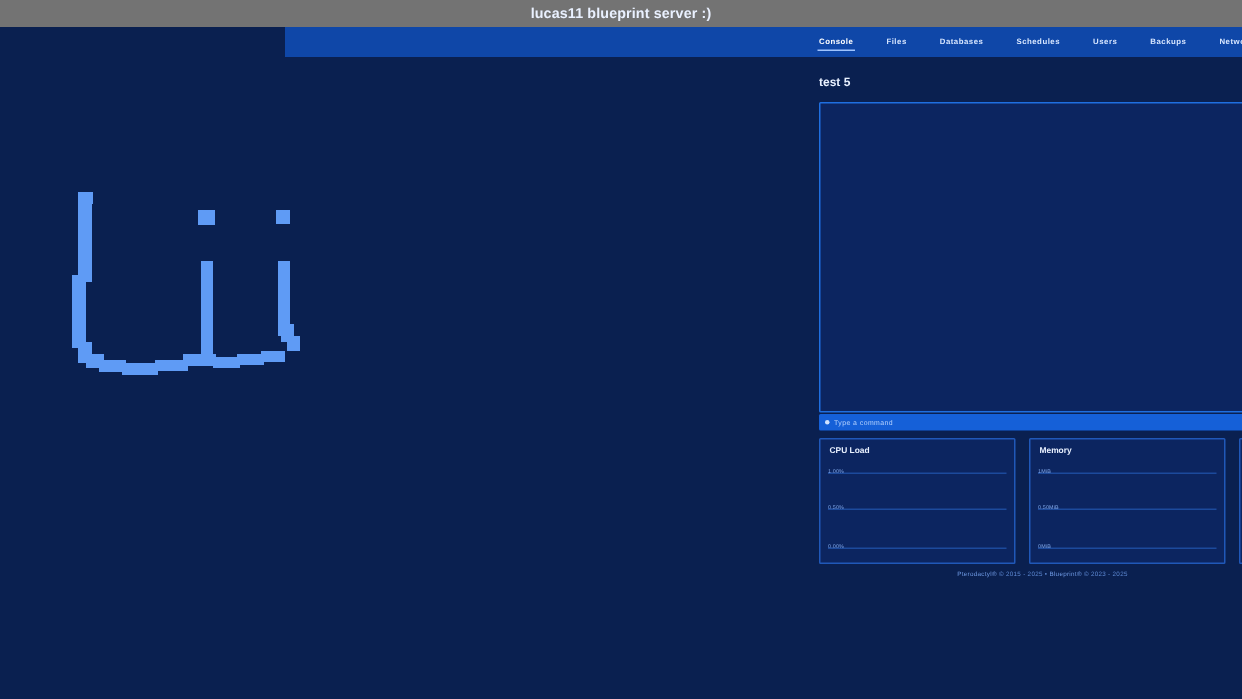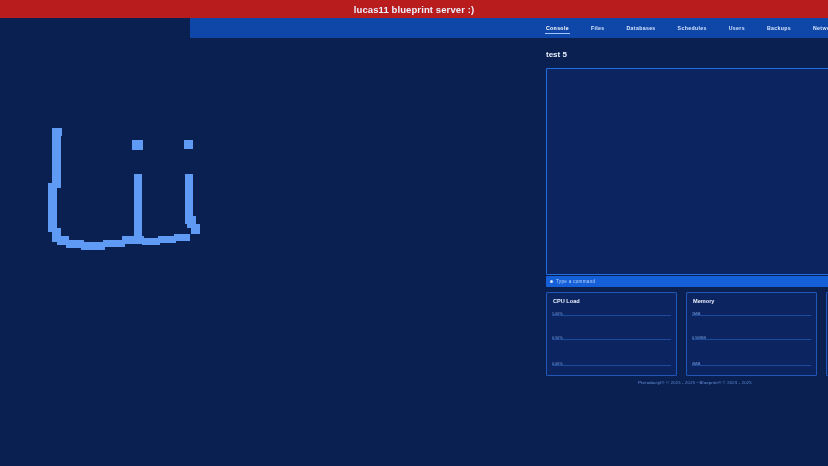--- a/index.html
+++ b/index.html
@@ -15,21 +15,21 @@
     font-family: "Liberation Sans", sans-serif;
     color: #cfe0ff;
   }
 
   
   .titlebar {
     position: absolute;
     left: 0; top: 0;
     width: 828px;
     height: 18px;
-    background: #b91c1c;
+    background: #737373;
     display: flex;
     align-items: center;
     justify-content: center;
   }
   .titlebar-text {
     font-size: 9.5px;
     font-weight: bold;
     color: #eaf1ff;
     letter-spacing: 0.1px;
   }

